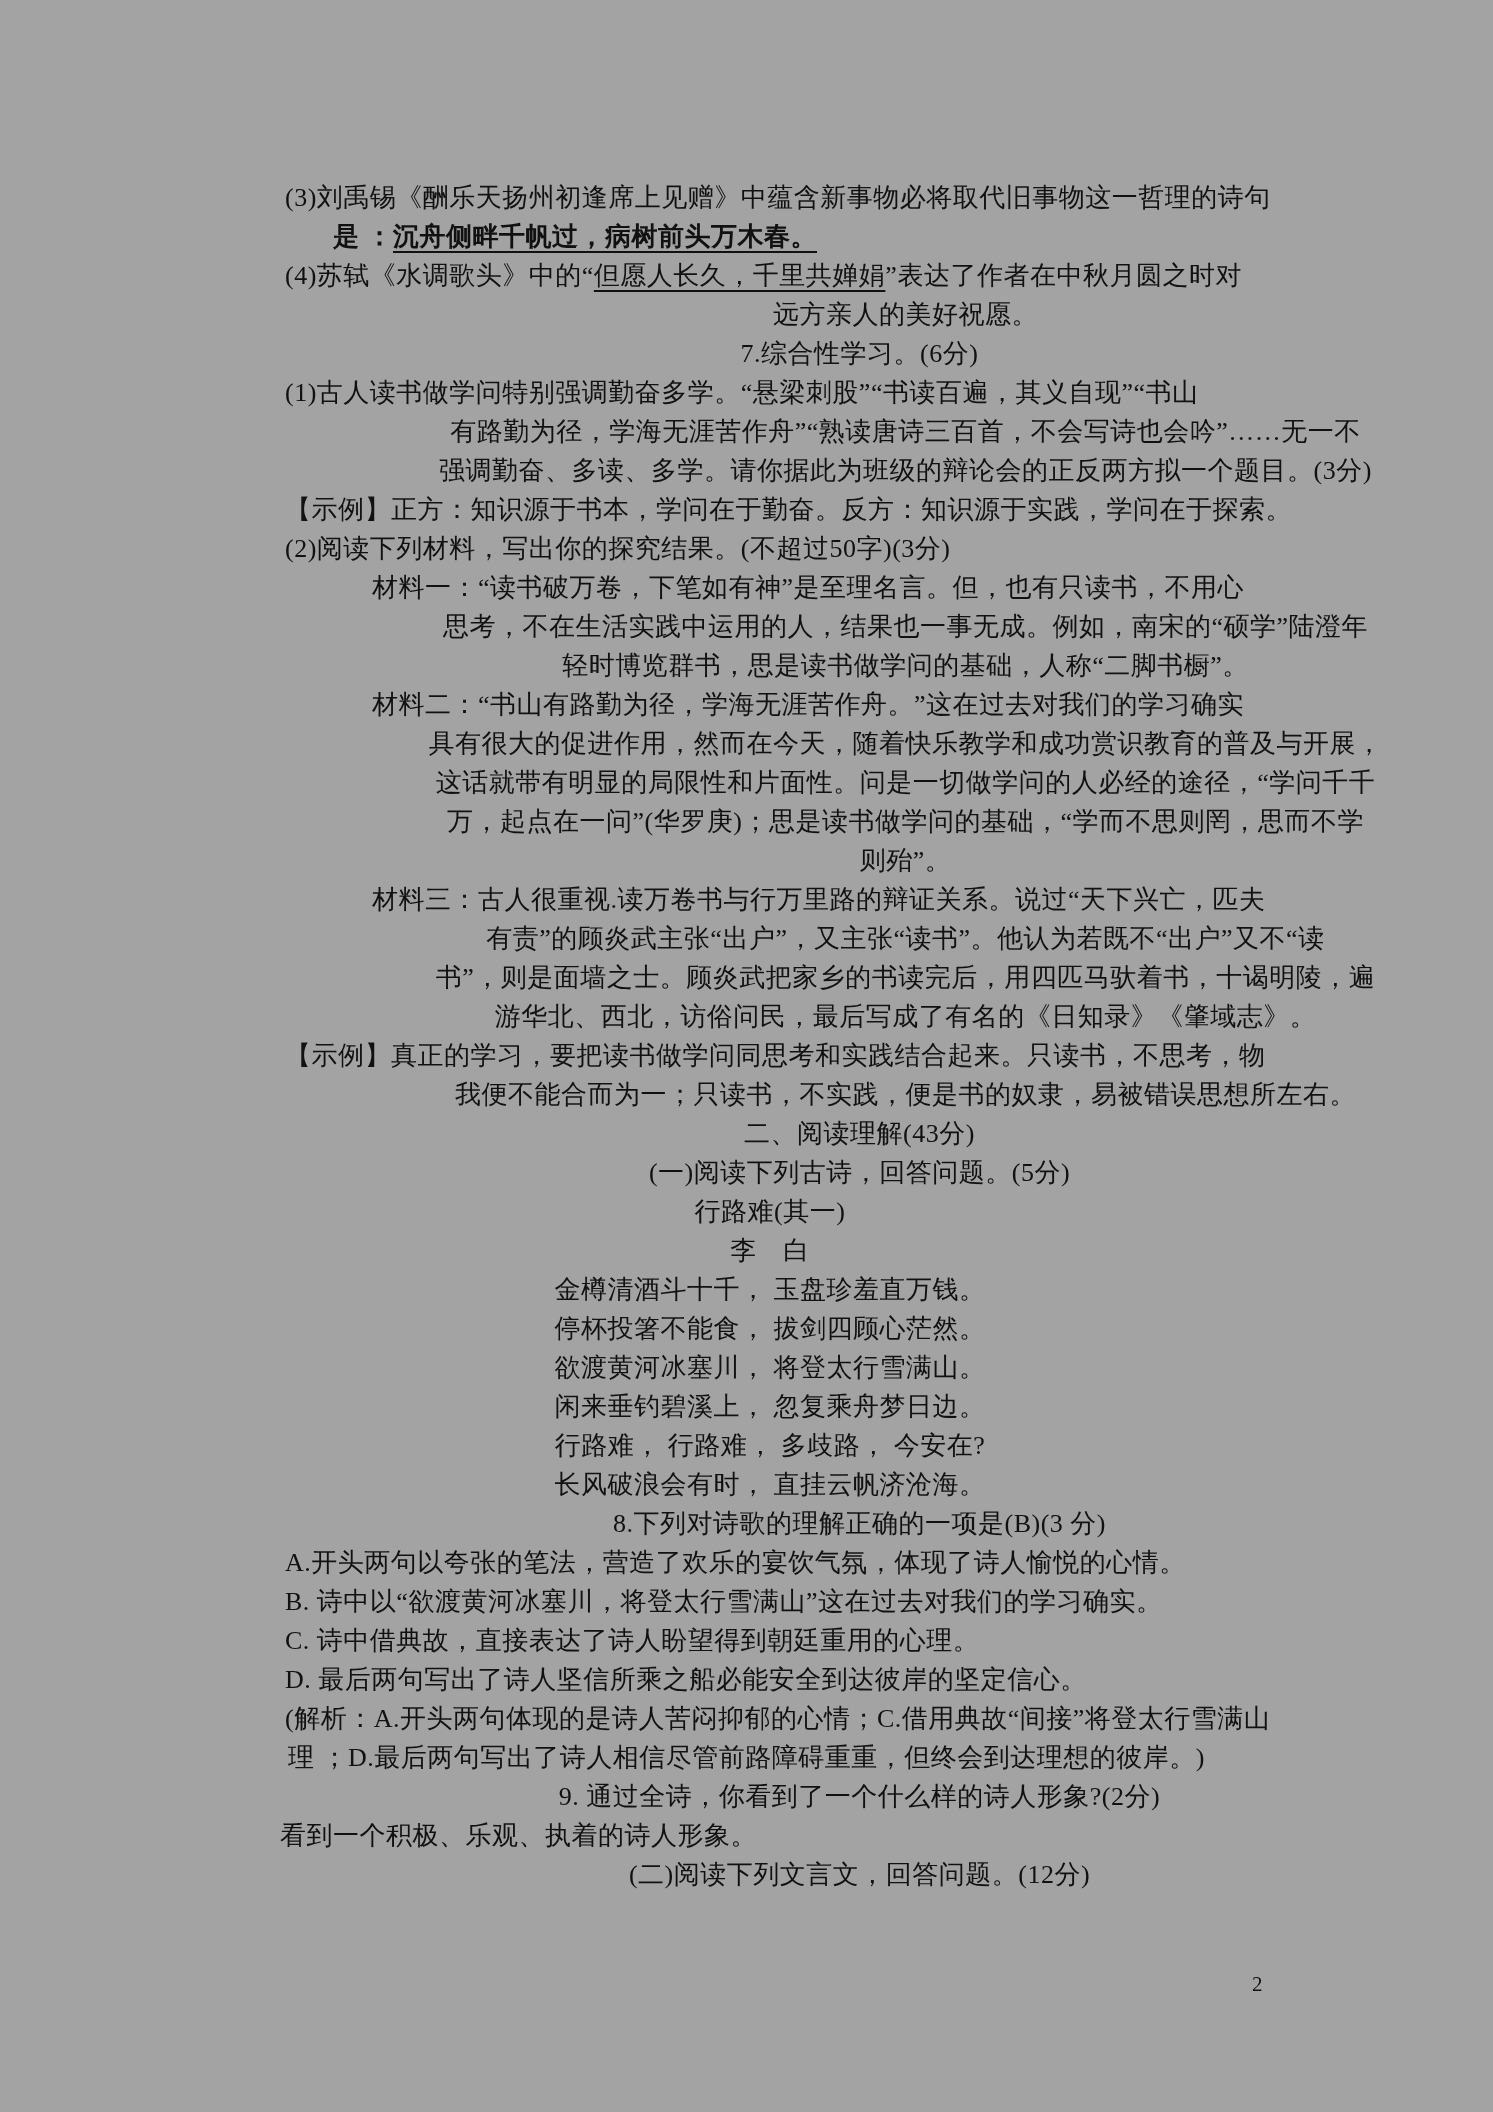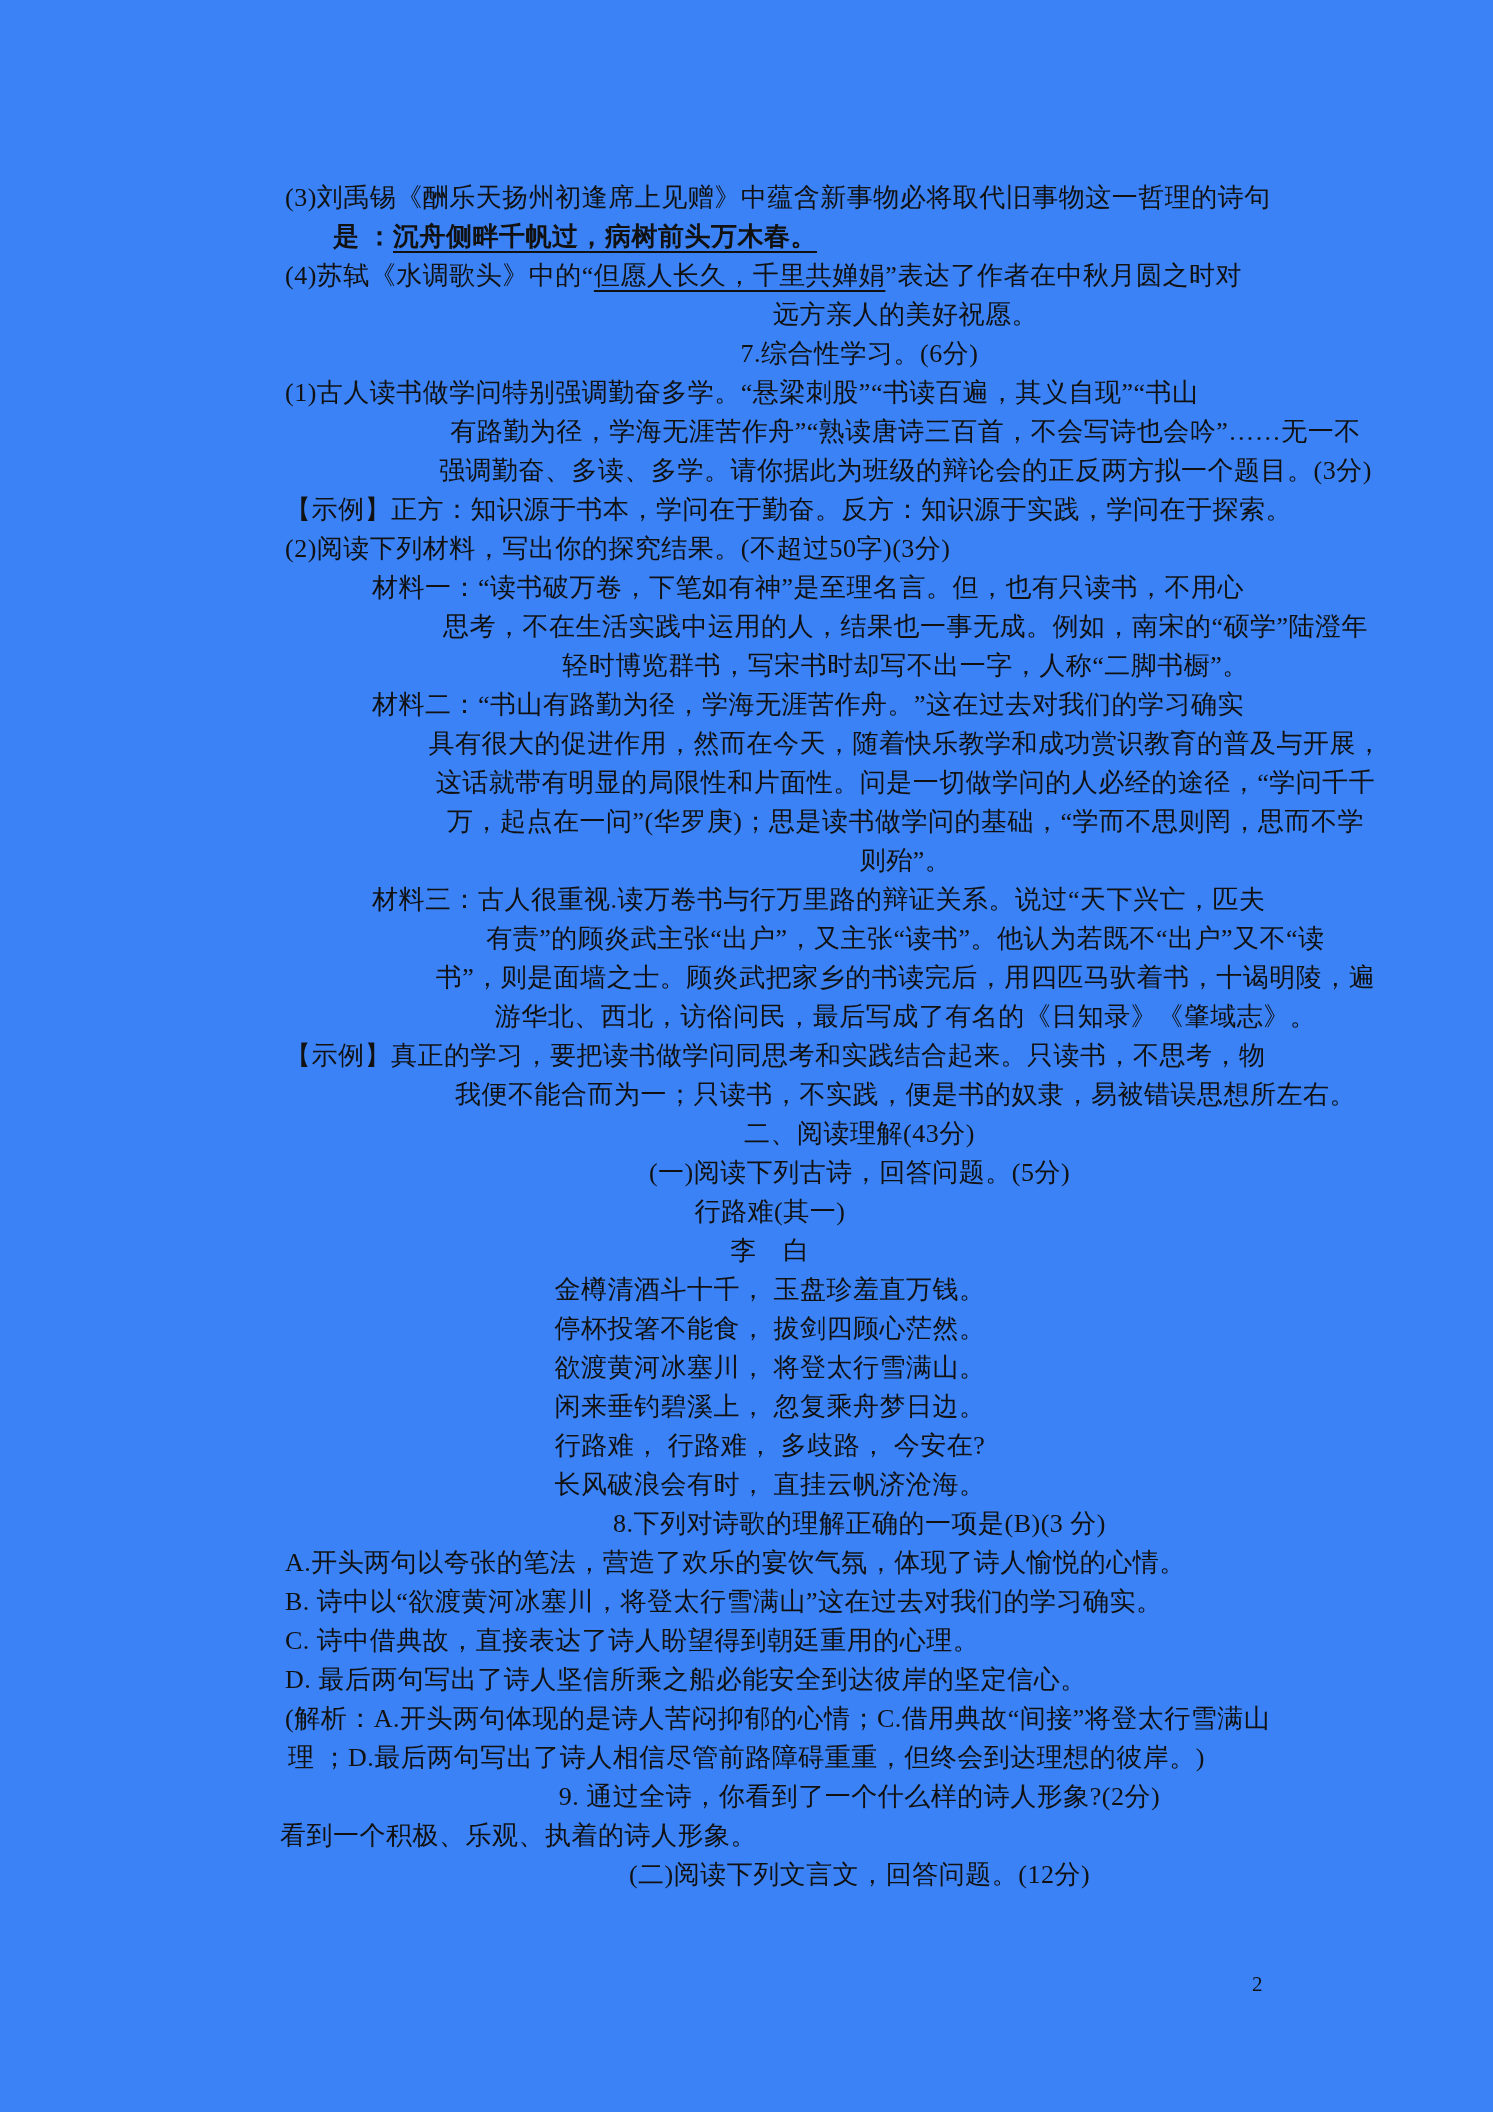--- a/index.html
+++ b/index.html
@@ -1,20 +1,20 @@
 <!DOCTYPE html>
 <html><head>
 <meta charset="utf-8">
 <style>
   html,body{margin:0;padding:0;background:#888;}
   .page{
     position:relative;
     width:1493px;height:2112px;
     margin:0 auto;
-    background:#3b82f6;
+    background:#a3a3a3;
     font-family:"Liberation Serif","DejaVu Serif",serif;
     color:#111;
     overflow:hidden;
   }
   .textblock{
     position:absolute;
     top:178px;left:0;width:100%;
   }
   .line{
     height:39px;
@@ -59,21 +59,21 @@
       <div class="line ind-l2"><span>(4)苏轼《水调歌头》中的“</span><span class="u">但愿人长久，千里共婵娟</span><span>”表达了作者在中秋月圆之时对</span></div>
       <div class="line ind-l3"><span>远方亲人的美好祝愿。</span></div>
       <div class="line ind-l1"><span>7.综合性学习。(6分)</span></div>
       <div class="line ind-l2"><span>(1)古人读书做学问特别强调勤奋多学。“悬梁刺股”“书读百遍，其义自现”“书山</span></div>
       <div class="line ind-l3"><span>有路勤为径，学海无涯苦作舟”“熟读唐诗三百首，不会写诗也会吟”……无一不</span></div>
       <div class="line ind-l3"><span>强调勤奋、多读、多学。请你据此为班级的辩论会的正反两方拟一个题目。(3分)</span></div>
       <div class="line ind-l2"><span>【示例】正方：知识源于书本，学问在于勤奋。反方：知识源于实践，学问在于探索。</span></div>
       <div class="line ind-l2"><span>(2)阅读下列材料，写出你的探究结果。(不超过50字)(3分)</span></div>
       <div class="line ind-mat"><span>材料一：“读书破万卷，下笔如有神”是至理名言。但，也有只读书，不用心</span></div>
       <div class="line ind-l3"><span>思考，不在生活实践中运用的人，结果也一事无成。例如，南宋的“硕学”陆澄年</span></div>
-      <div class="line ind-l3"><span>轻时博览群书，写宋书时却写不出一字，人称“二脚书橱”。</span></div>
+      <div class="line ind-l3"><span>轻时博览群书，思是读书做学问的基础，人称“二脚书橱”。</span></div>
       <div class="line ind-mat"><span>材料二：“书山有路勤为径，学海无涯苦作舟。”这在过去对我们的学习确实</span></div>
       <div class="line ind-l3"><span>具有很大的促进作用，然而在今天，随着快乐教学和成功赏识教育的普及与开展，</span></div>
       <div class="line ind-l3"><span>这话就带有明显的局限性和片面性。问是一切做学问的人必经的途径，“学问千千</span></div>
       <div class="line ind-l3"><span>万，起点在一问”(华罗庚)；思是读书做学问的基础，“学而不思则罔，思而不学</span></div>
       <div class="line ind-l3 bold"><span>则殆”。</span></div>
       <div class="line ind-mat"><span>材料三：古人很重视.读万卷书与行万里路的辩证关系。说过“天下兴亡，匹夫</span></div>
       <div class="line ind-l3"><span>有责”的顾炎武主张“出户”，又主张“读书”。他认为若既不“出户”又不“读</span></div>
       <div class="line ind-l3"><span>书”，则是面墙之士。顾炎武把家乡的书读完后，用四匹马驮着书，十谒明陵，遍</span></div>
       <div class="line ind-l3"><span>游华北、西北，访俗问民，最后写成了有名的《日知录》《肇域志》。</span></div>
       <div class="line ind-l2"><span>【示例】真正的学习，要把读书做学问同思考和实践结合起来。只读书，不思考，物</span></div>

